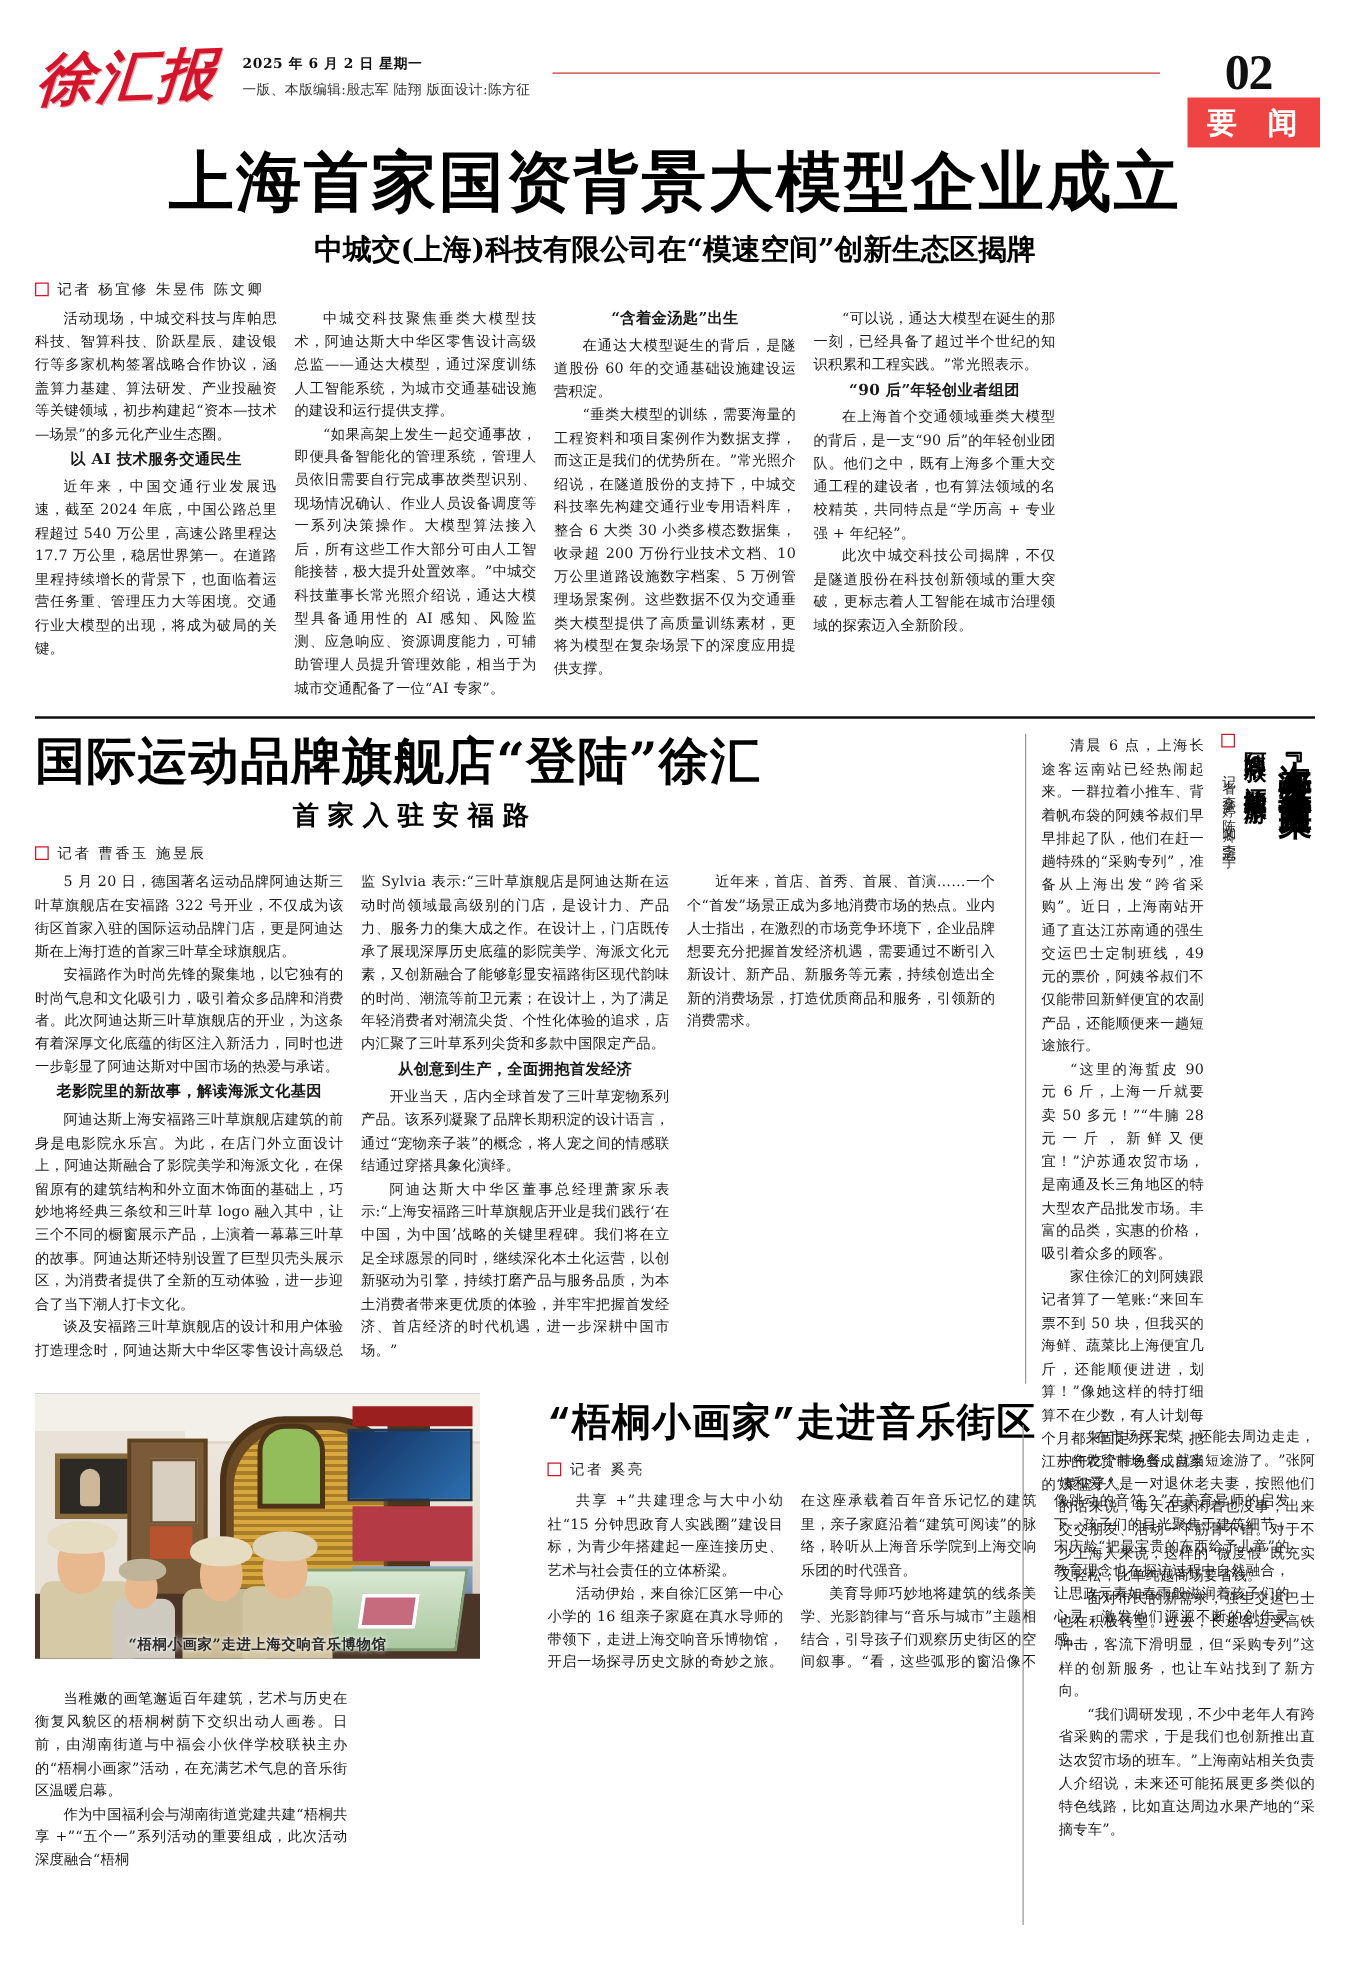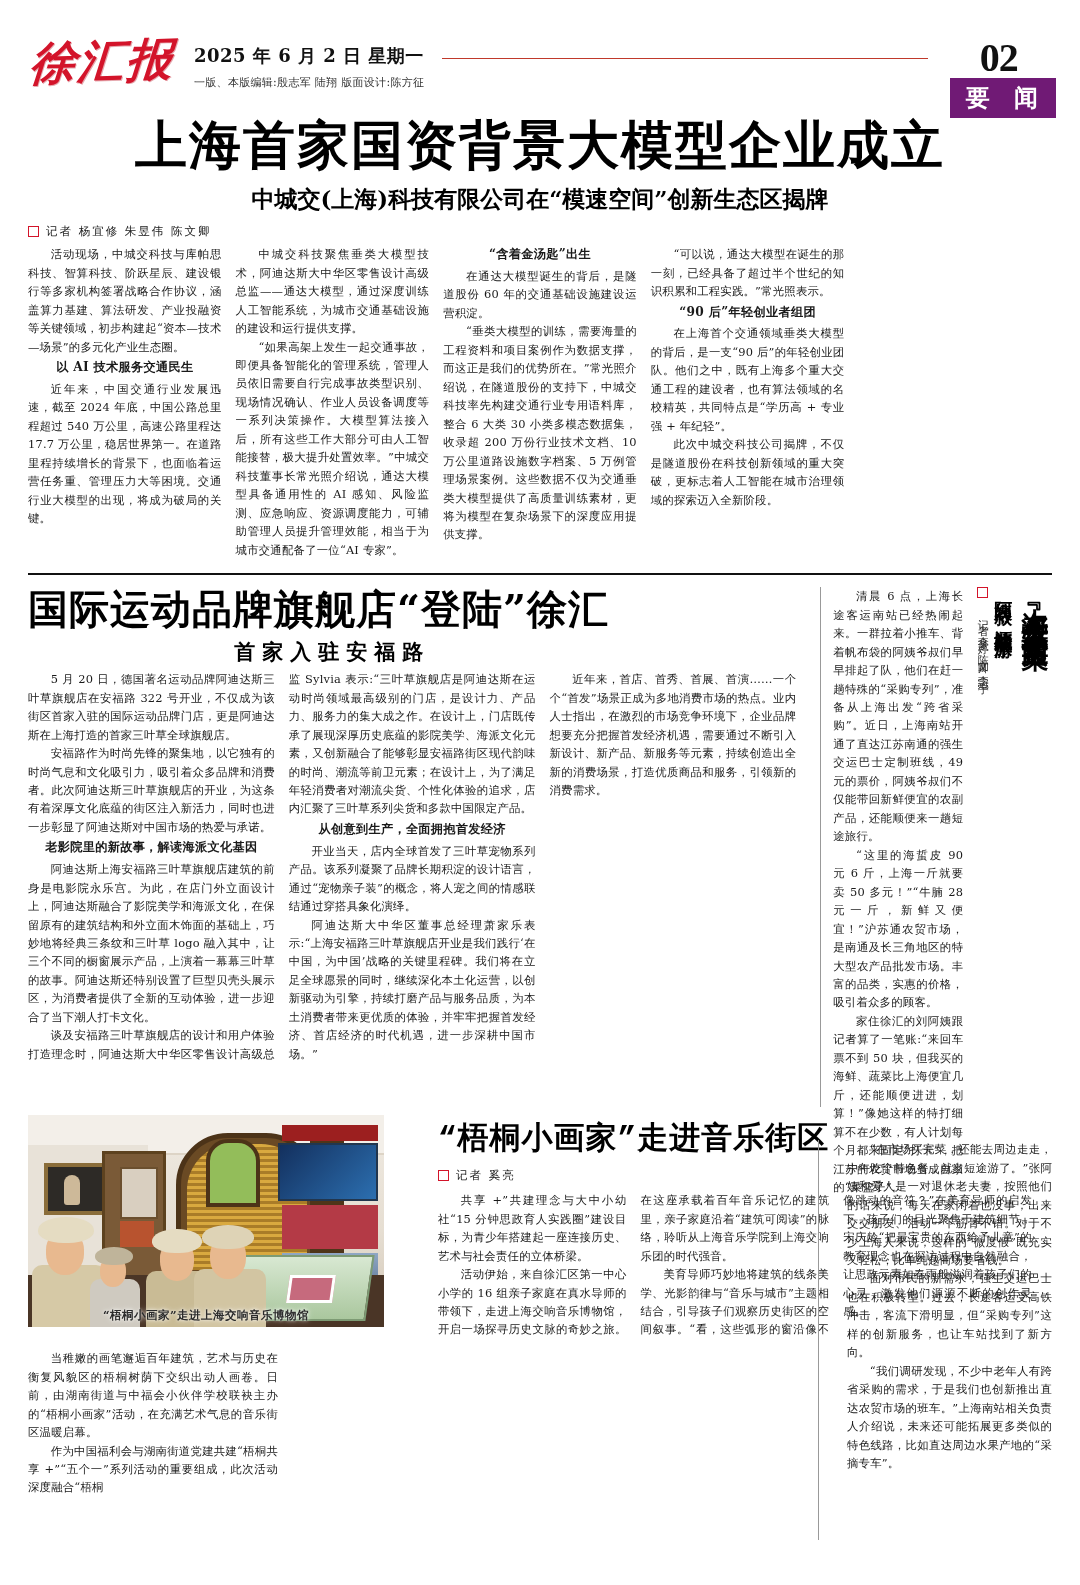--- a/index.html
+++ b/index.html
@@ -43,21 +43,21 @@
     white-space: nowrap;
     text-shadow: 1px 1px 0 rgba(180,10,25,.35);
     margin-top: 2px;
   }
   .mast-meta {
     margin-left: 20px;
     margin-top: 6px;
     line-height: 1.6;
   }
   .mast-date {
-    font-size: 18px;
+    font-size: 11px;
     font-weight: bold;
     color: #111;
     letter-spacing: .5px;
     white-space: nowrap;
   }
   .mast-editors {
     font-size: 11px;
     color: #333;
     letter-spacing: .3px;
     white-space: nowrap;
@@ -78,21 +78,21 @@
   }
   .pagenum {
     font-size: 40px;
     font-weight: bold;
     color: #111;
     font-family: "Liberation Serif", serif;
     line-height: 1;
     letter-spacing: -1px;
   }
   .sectionbox {
-    background: #701a75;
+    background: #ef4444;
     color: #fff;
     font-size: 24px;
     font-weight: bold;
     letter-spacing: 8px;
     padding: 7px 10px 7px 16px;
     margin-left: 8px;
     line-height: 1.1;
     white-space: nowrap;
   }
 
@@ -393,20 +393,24 @@
       <p>此次中城交科技公司揭牌，不仅是隧道股份在科技创新领域的重大突破，更标志着人工智能在城市治理领域的探索迈入全新阶段。</p>
     </div>
   </div>
 
   <hr class="hr-thick">
 
   <div class="mid">
     <div class="mid-left">
       <div class="a2-head">国际运动品牌旗舰店“登陆”徐汇</div>
       <div class="a2-sub">首家入驻安福路</div>
+      <div class="byline">
+        <span class="bsq"></span>
+        <span>记者  曹香玉  施昱辰</span>
+      </div>
       <div class="cols3">
         <p>5 月 20 日，德国著名运动品牌阿迪达斯三叶草旗舰店在安福路 322 号开业，不仅成为该街区首家入驻的国际运动品牌门店，更是阿迪达斯在上海打造的首家三叶草全球旗舰店。</p>
         <p>安福路作为时尚先锋的聚集地，以它独有的时尚气息和文化吸引力，吸引着众多品牌和消费者。此次阿迪达斯三叶草旗舰店的开业，为这条有着深厚文化底蕴的街区注入新活力，同时也进一步彰显了阿迪达斯对中国市场的热爱与承诺。</p>
         <p class="subhead">老影院里的新故事，解读海派文化基因</p>
         <p>阿迪达斯上海安福路三叶草旗舰店建筑的前身是电影院永乐宫。为此，在店门外立面设计上，阿迪达斯融合了影院美学和海派文化，在保留原有的建筑结构和外立面木饰面的基础上，巧妙地将经典三条纹和三叶草 logo 融入其中，让三个不同的橱窗展示产品，上演着一幕幕三叶草的故事。阿迪达斯还特别设置了巨型贝壳头展示区，为消费者提供了全新的互动体验，进一步迎合了当下潮人打卡文化。</p>
         <p>谈及安福路三叶草旗舰店的设计和用户体验打造理念时，阿迪达斯大中华区零售设计高级总监 Sylvia 表示:“三叶草旗舰店是阿迪达斯在运动时尚领域最高级别的门店，是设计力、产品力、服务力的集大成之作。在设计上，门店既传承了展现深厚历史底蕴的影院美学、海派文化元素，又创新融合了能够彰显安福路街区现代韵味的时尚、潮流等前卫元素；在设计上，为了满足年轻消费者对潮流尖货、个性化体验的追求，店内汇聚了三叶草系列尖货和多款中国限定产品。</p>
         <p class="subhead">从创意到生产，全面拥抱首发经济</p>
         <p>开业当天，店内全球首发了三叶草宠物系列产品。该系列凝聚了品牌长期积淀的设计语言，通过“宠物亲子装”的概念，将人宠之间的情感联结通过穿搭具象化演绎。</p>
         <p>阿迪达斯大中华区董事总经理萧家乐表示:“上海安福路三叶草旗舰店开业是我们践行‘在中国，为中国’战略的关键里程碑。我们将在立足全球愿景的同时，继续深化本土化运营，以创新驱动为引擎，持续打磨产品与服务品质，为本土消费者带来更优质的体验，并牢牢把握首发经济、首店经济的时代机遇，进一步深耕中国市场。”</p>
         <p>近年来，首店、首秀、首展、首演……一个个“首发”场景正成为多地消费市场的热点。业内人士指出，在激烈的市场竞争环境下，企业品牌想要充分把握首发经济机遇，需要通过不断引入新设计、新产品、新服务等元素，持续创造出全新的消费场景，打造优质商品和服务，引领新的消费需求。</p>

